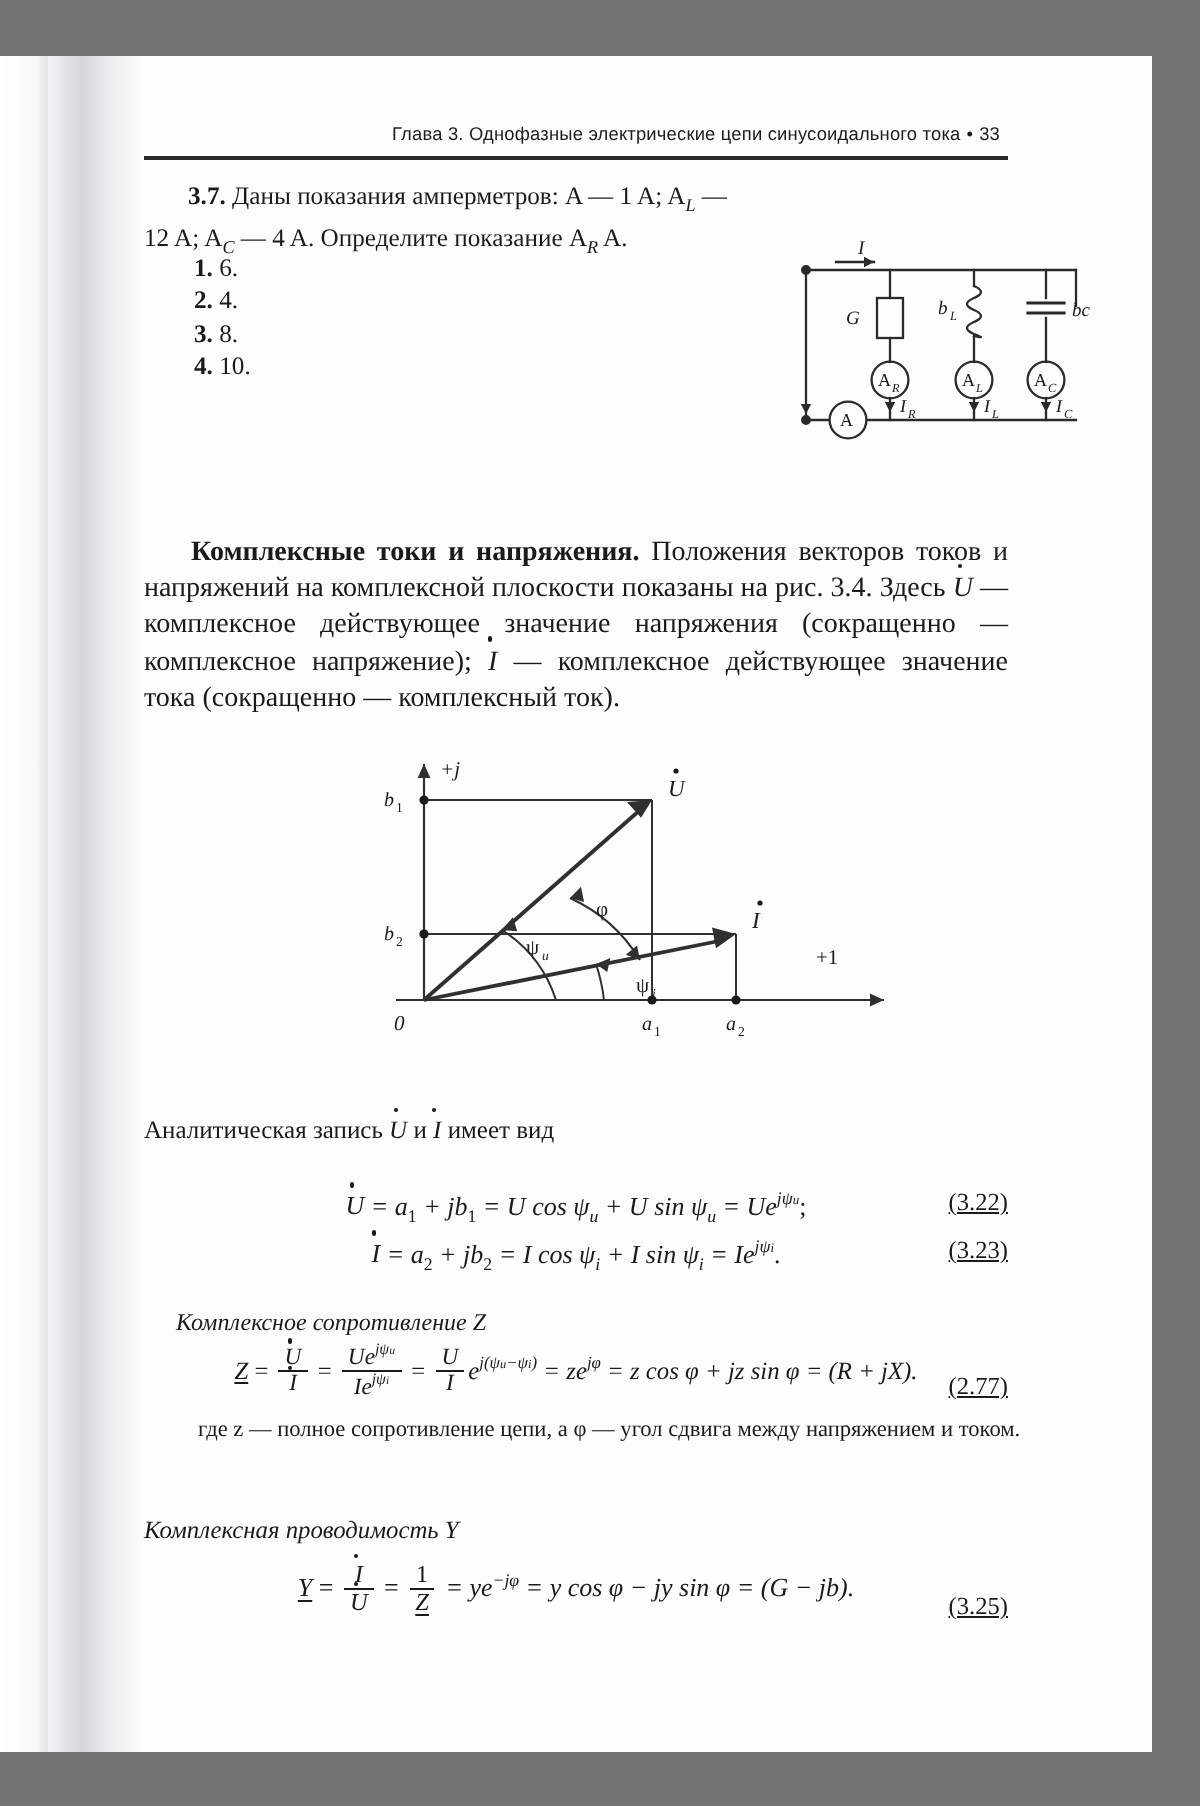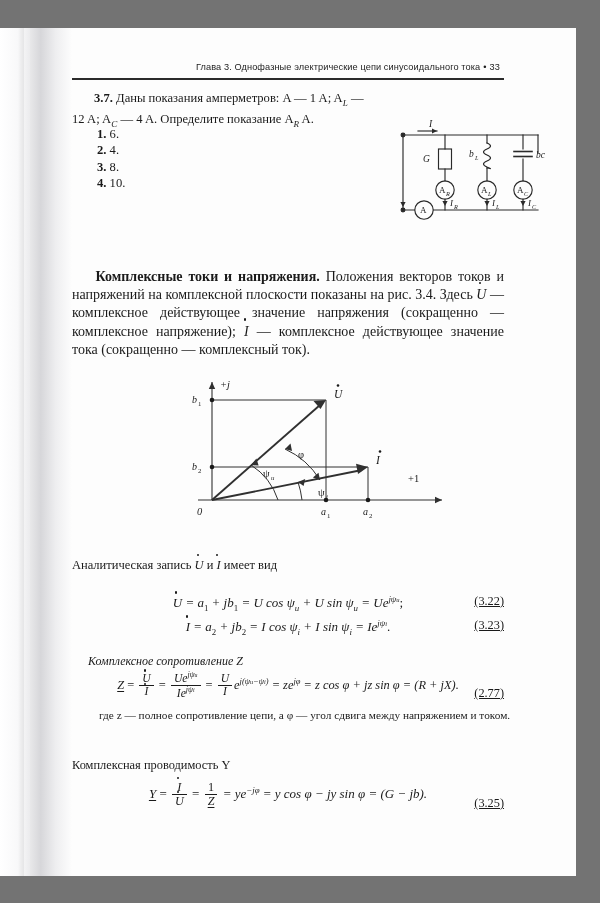--- a/index.html
+++ b/index.html
@@ -152,21 +152,21 @@
   }
 
   #lead1 { left: 72px; top: 558px; width: 432px; font-size: 12.5px; }
 
   #eq322 { top: 594px; }
   #eq323 { top: 618px; }
 
   #zlabel { left: 88px; top: 654px; font-size: 12px; font-style: italic; }
   #eq324  { top: 672px; }
   #note1  { left: 72px; top: 708px; width: 432px; font-size: 11.3px; line-height: 15px; text-align: justify; margin-left: 27px; }
-  #ylabel { left: 72px; top: 758px; font-size: 12.4px; }
+  #ylabel { left: 72px; top: 758px; font-size: 12.4px; font-style: italic; }
   #eq325  { top: 782px; }
 
   .ul { text-decoration: underline; text-underline-offset: 2px; }
 
   
   .frac {
     display: inline-block;
     vertical-align: middle;
     text-align: center;
     font-size: .94em;

